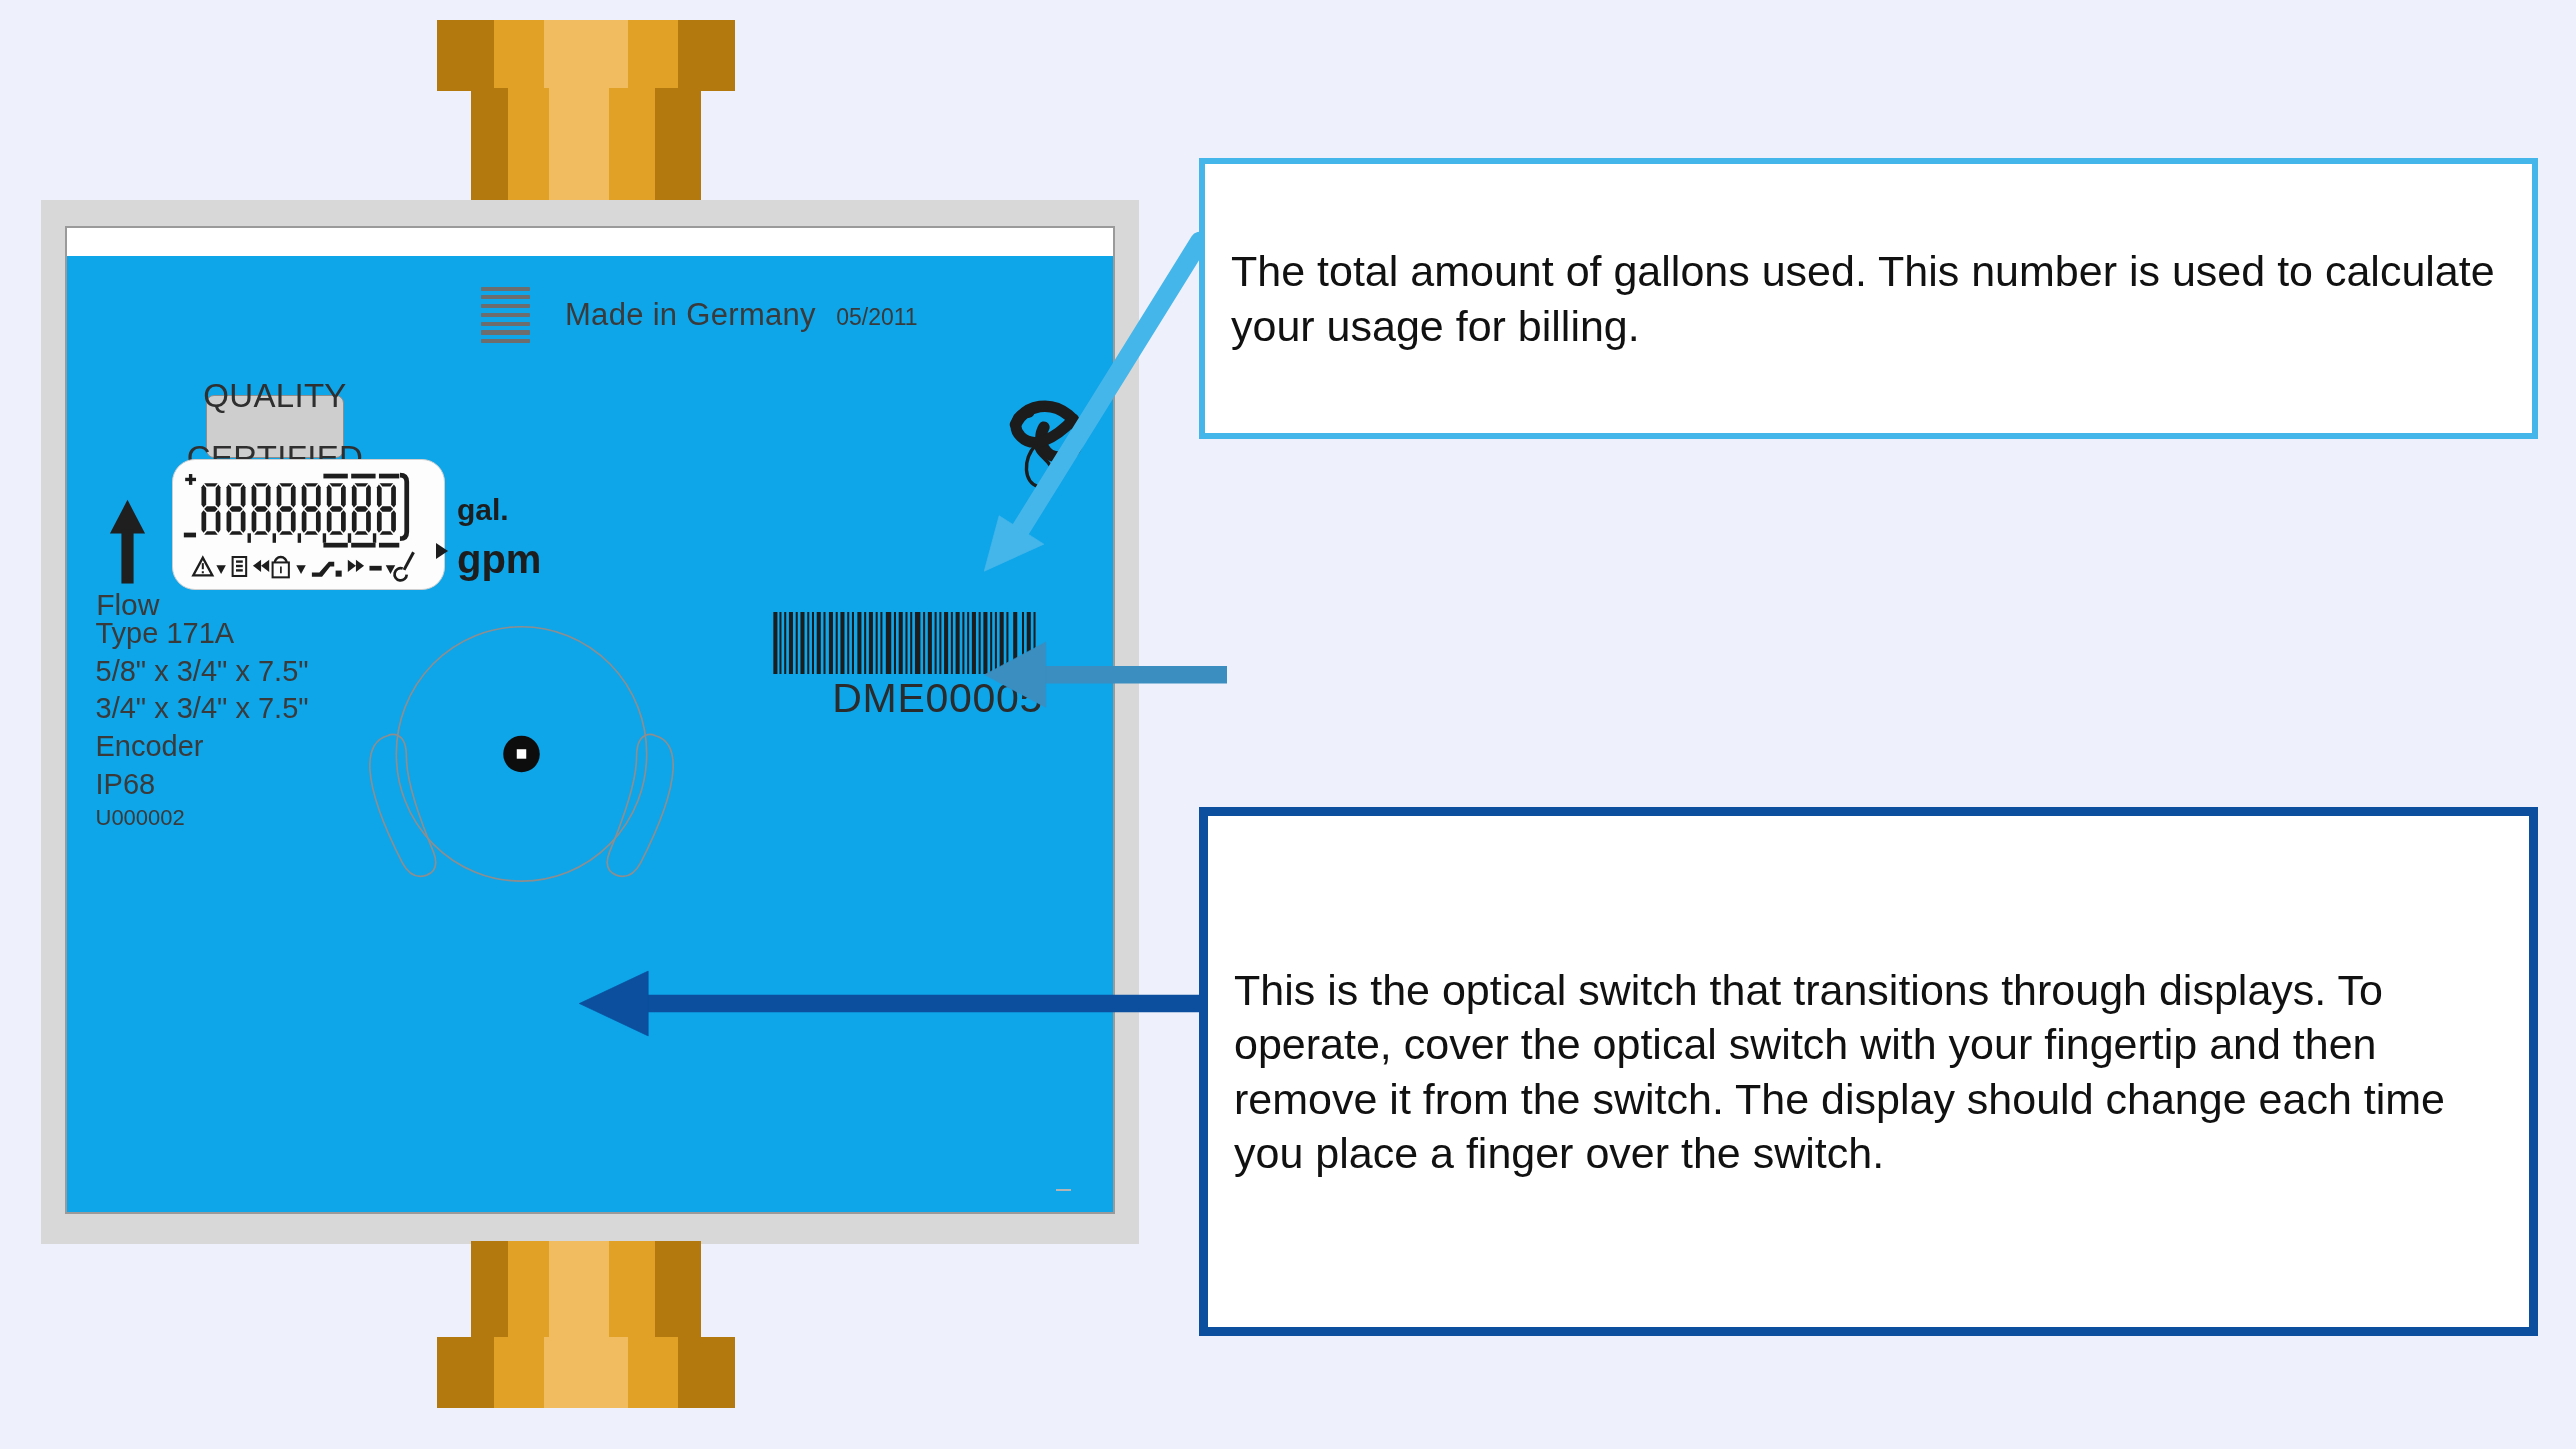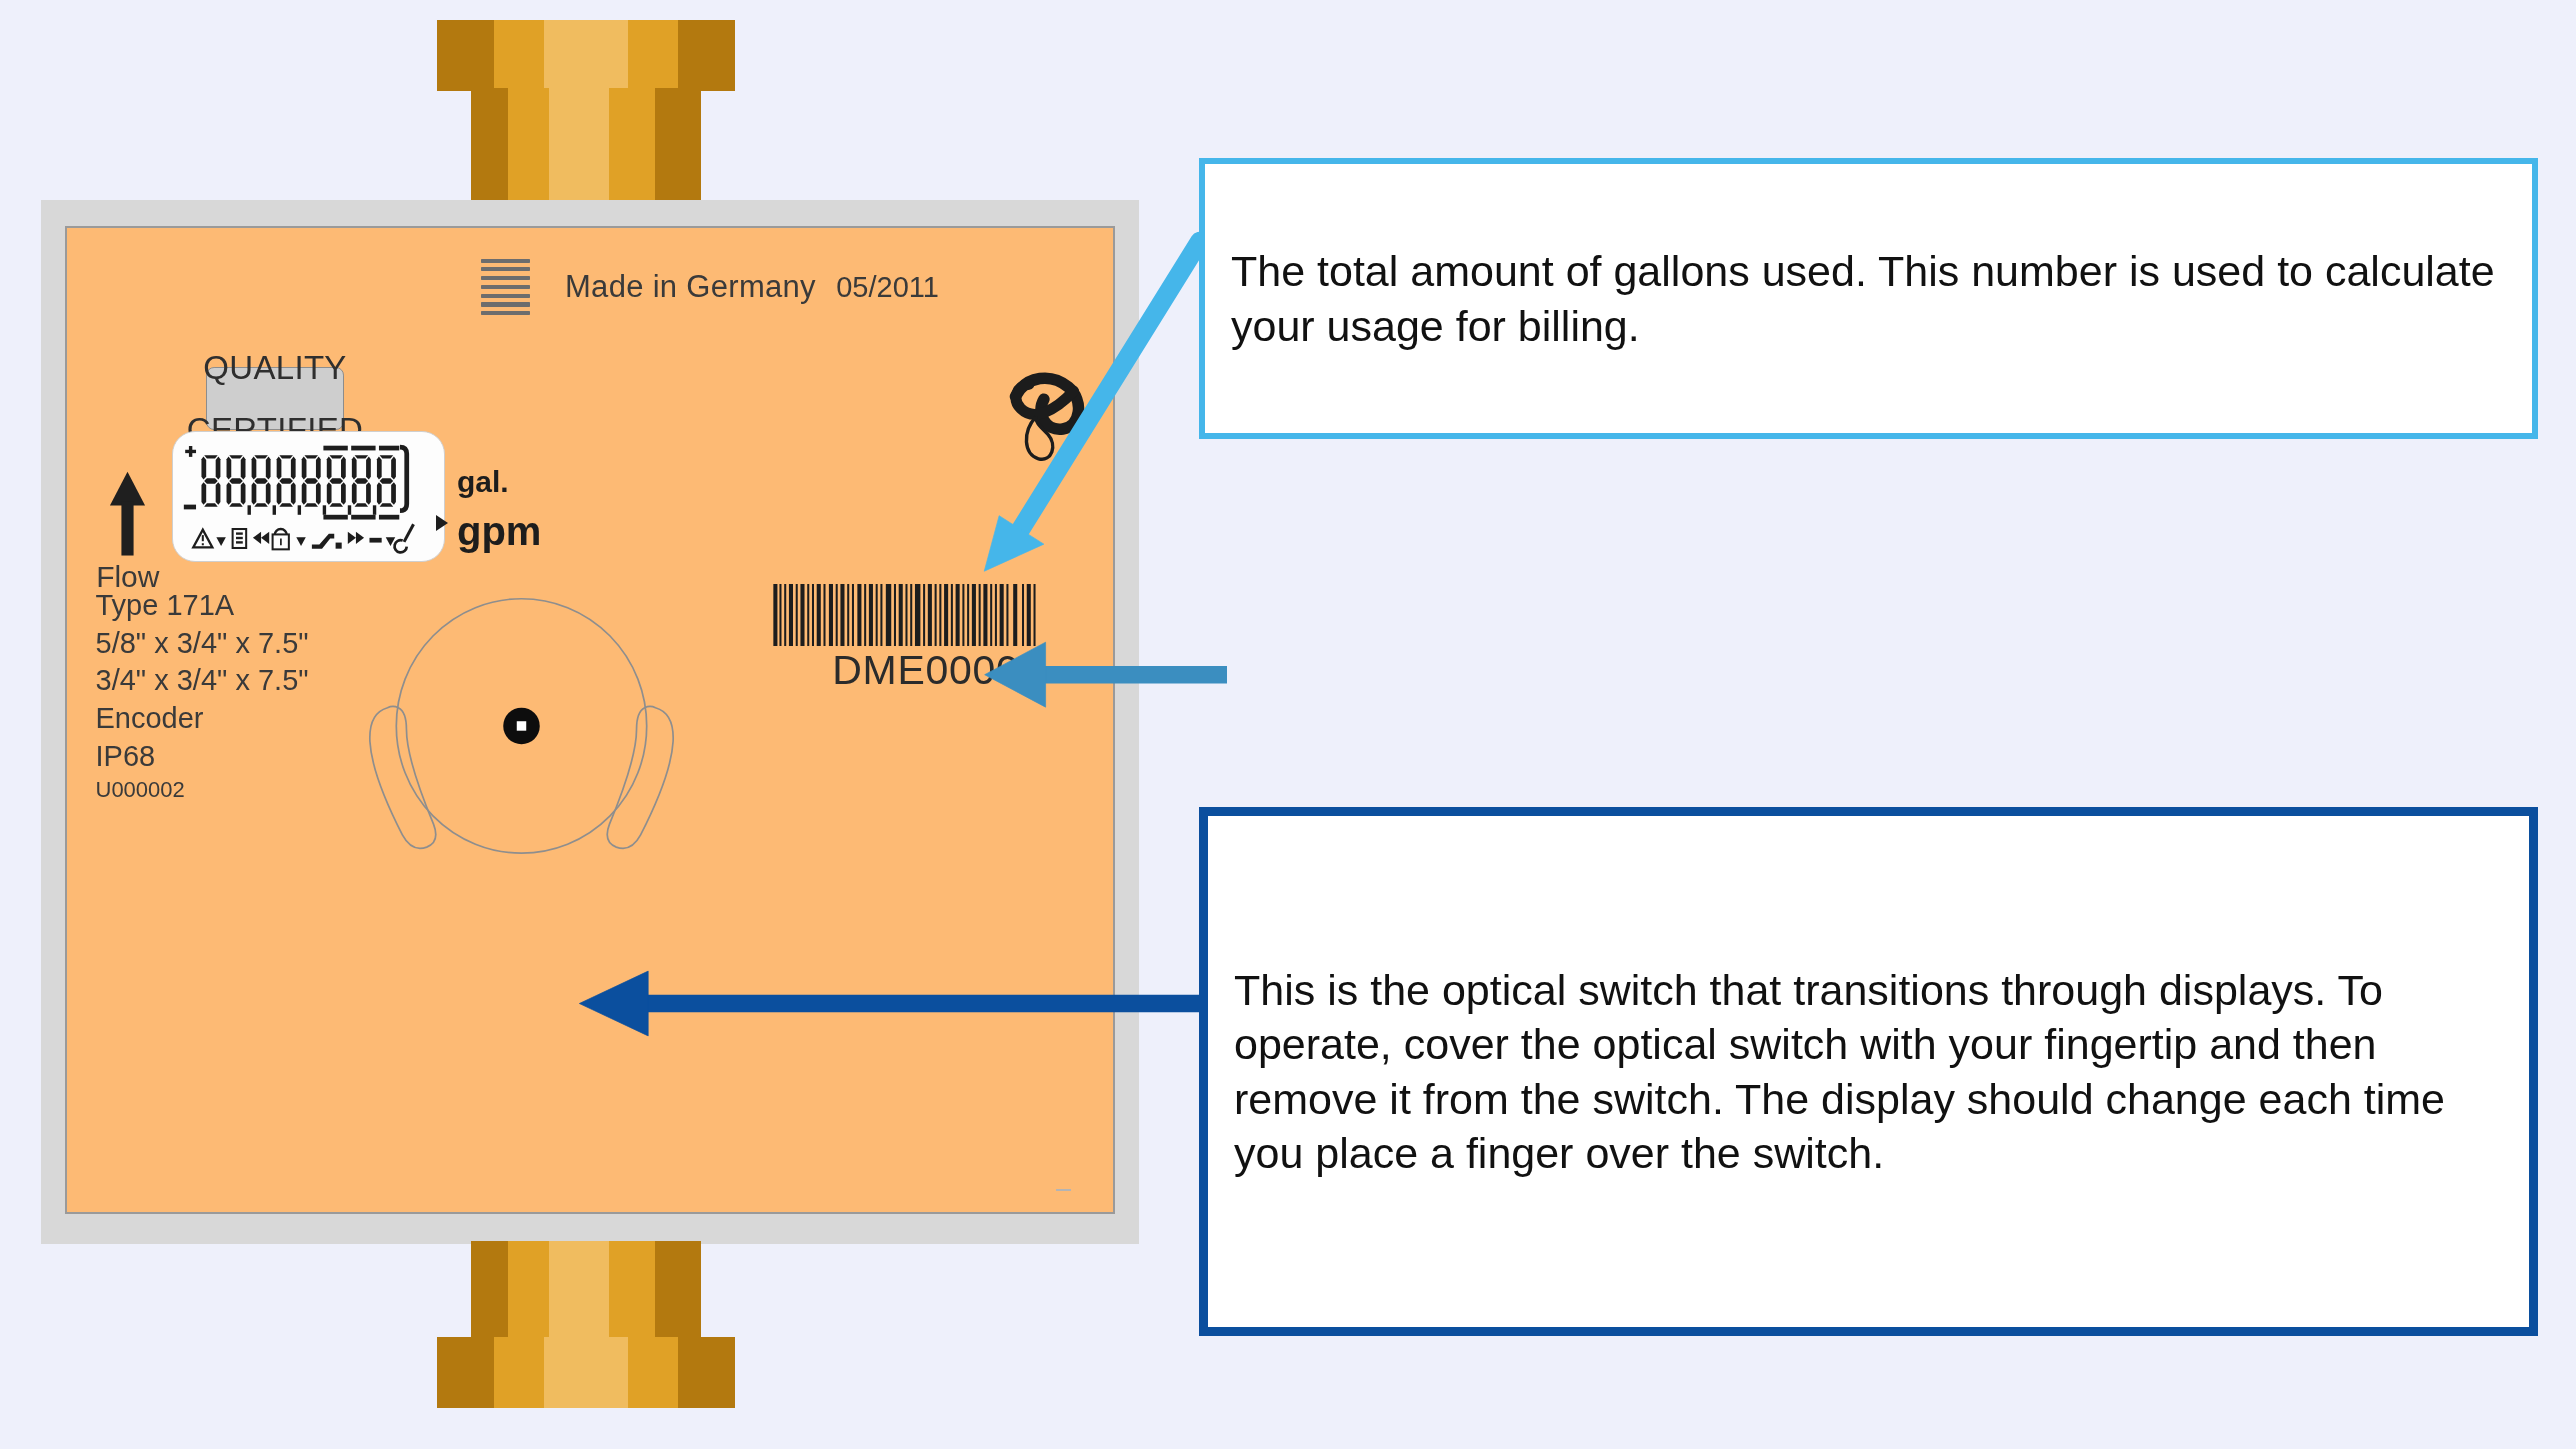--- a/index.html
+++ b/index.html
@@ -30,29 +30,30 @@
     background:#d8d8d8;
   }
   #meter-face{
     position:absolute;left:24px;top:26px;right:24px;bottom:30.5px;
     background:#ffffff;
     border:2px solid #9a9a9a;
     box-sizing:border-box;
   }
   #meter-face-inner{
     position:absolute;inset:0;
-    background:#fdba74;
+    background:#0ea5e9;
+    margin-top:28px;
   }
 
   
   #header-row{position:absolute;left:414px;top:30.5px;display:flex;align-items:center;gap:35px;}
   #stripes-icon{display:flex;flex-direction:column;gap:4.7px;width:49px;}
   #stripes-icon i{display:block;height:4.1px;background:#6d6d6d;border-radius:0.7px;}
   #made-in{font-size:31px;color:#3a3a3a;letter-spacing:0.3px;white-space:nowrap;}
-  #made-date{font-size:29px;color:#3a3a3a;margin-left:20.3px;}
+  #made-date{font-size:23px;color:#3a3a3a;margin-left:20.3px;}
 
   
   #quality-badge{
     position:absolute;left:139px;top:139px;width:136px;height:61px;
     background:#cecece;border:1.4px solid #8d8d8d;border-radius:8.1px;
     display:flex;flex-direction:column;align-items:center;justify-content:center;
     line-height:1.02;
     gap:28px;
   }
   #quality-badge div{font-size:33px;color:#2f2f2f;letter-spacing:0.3px;}

